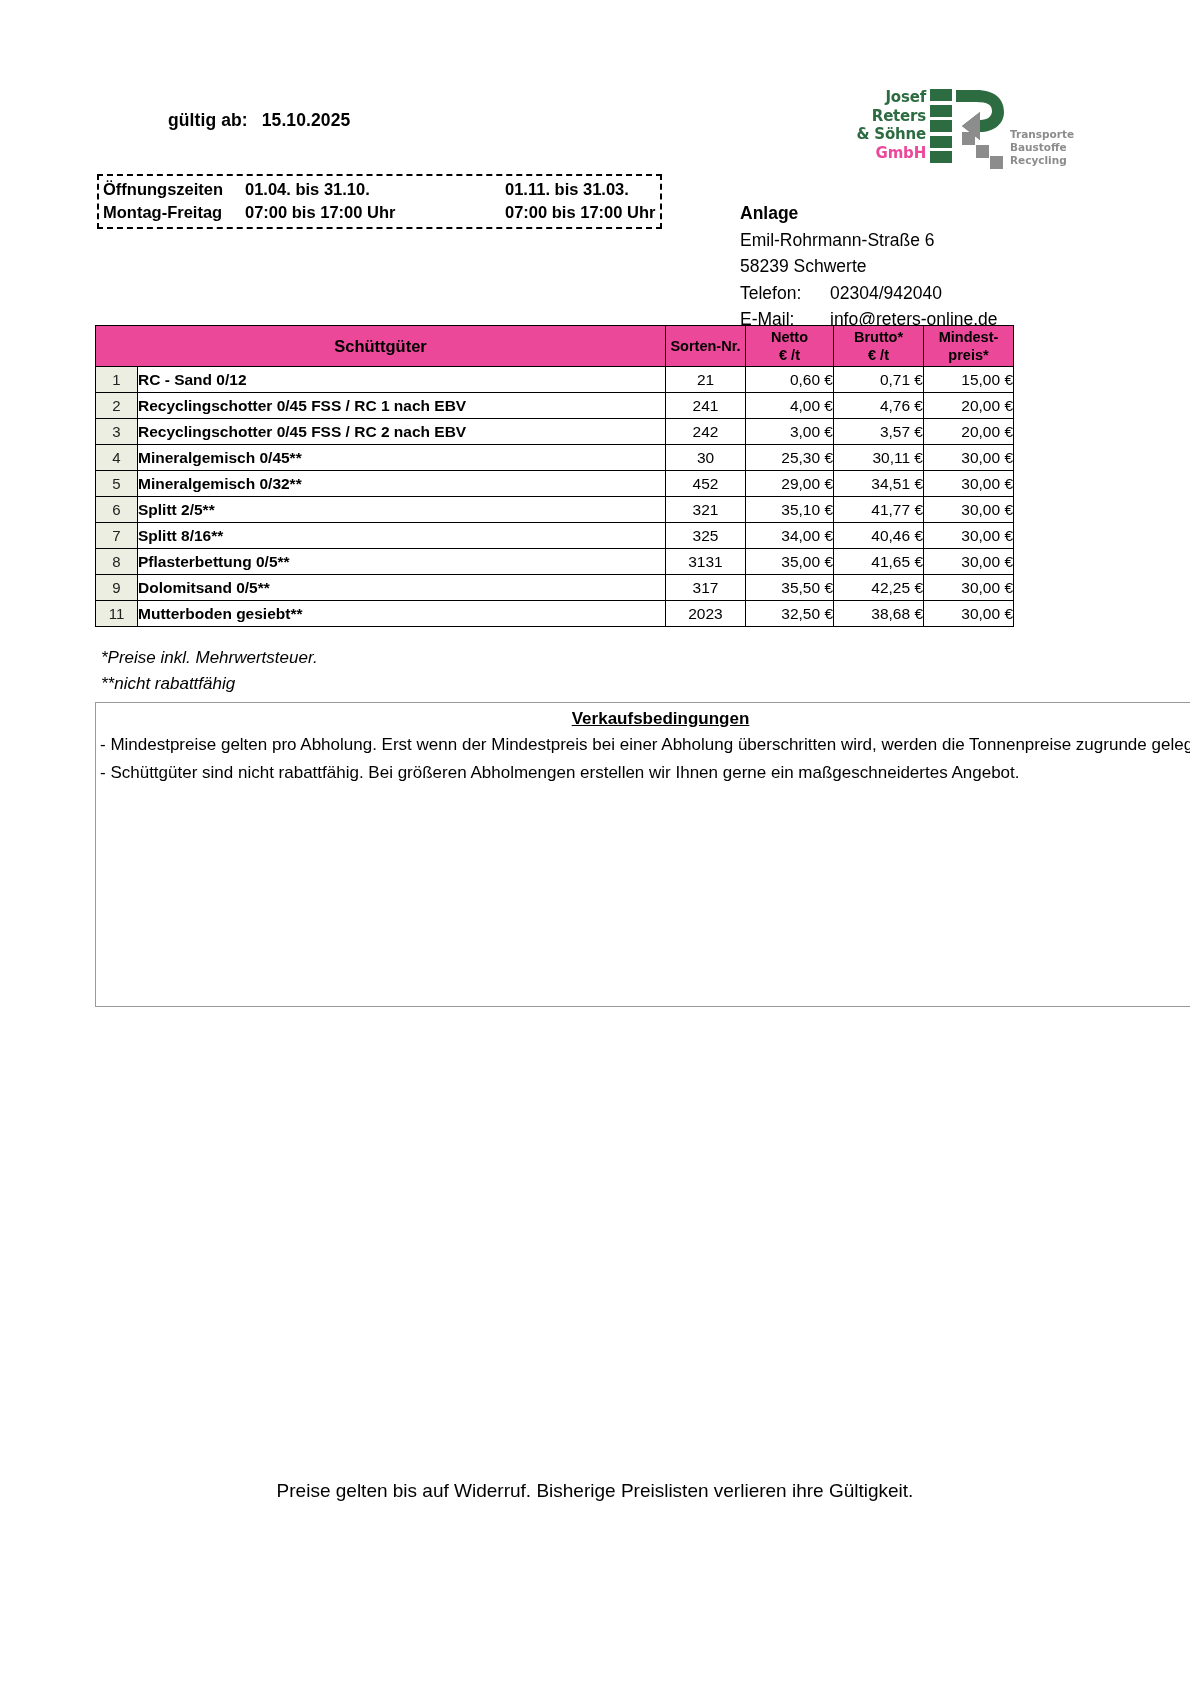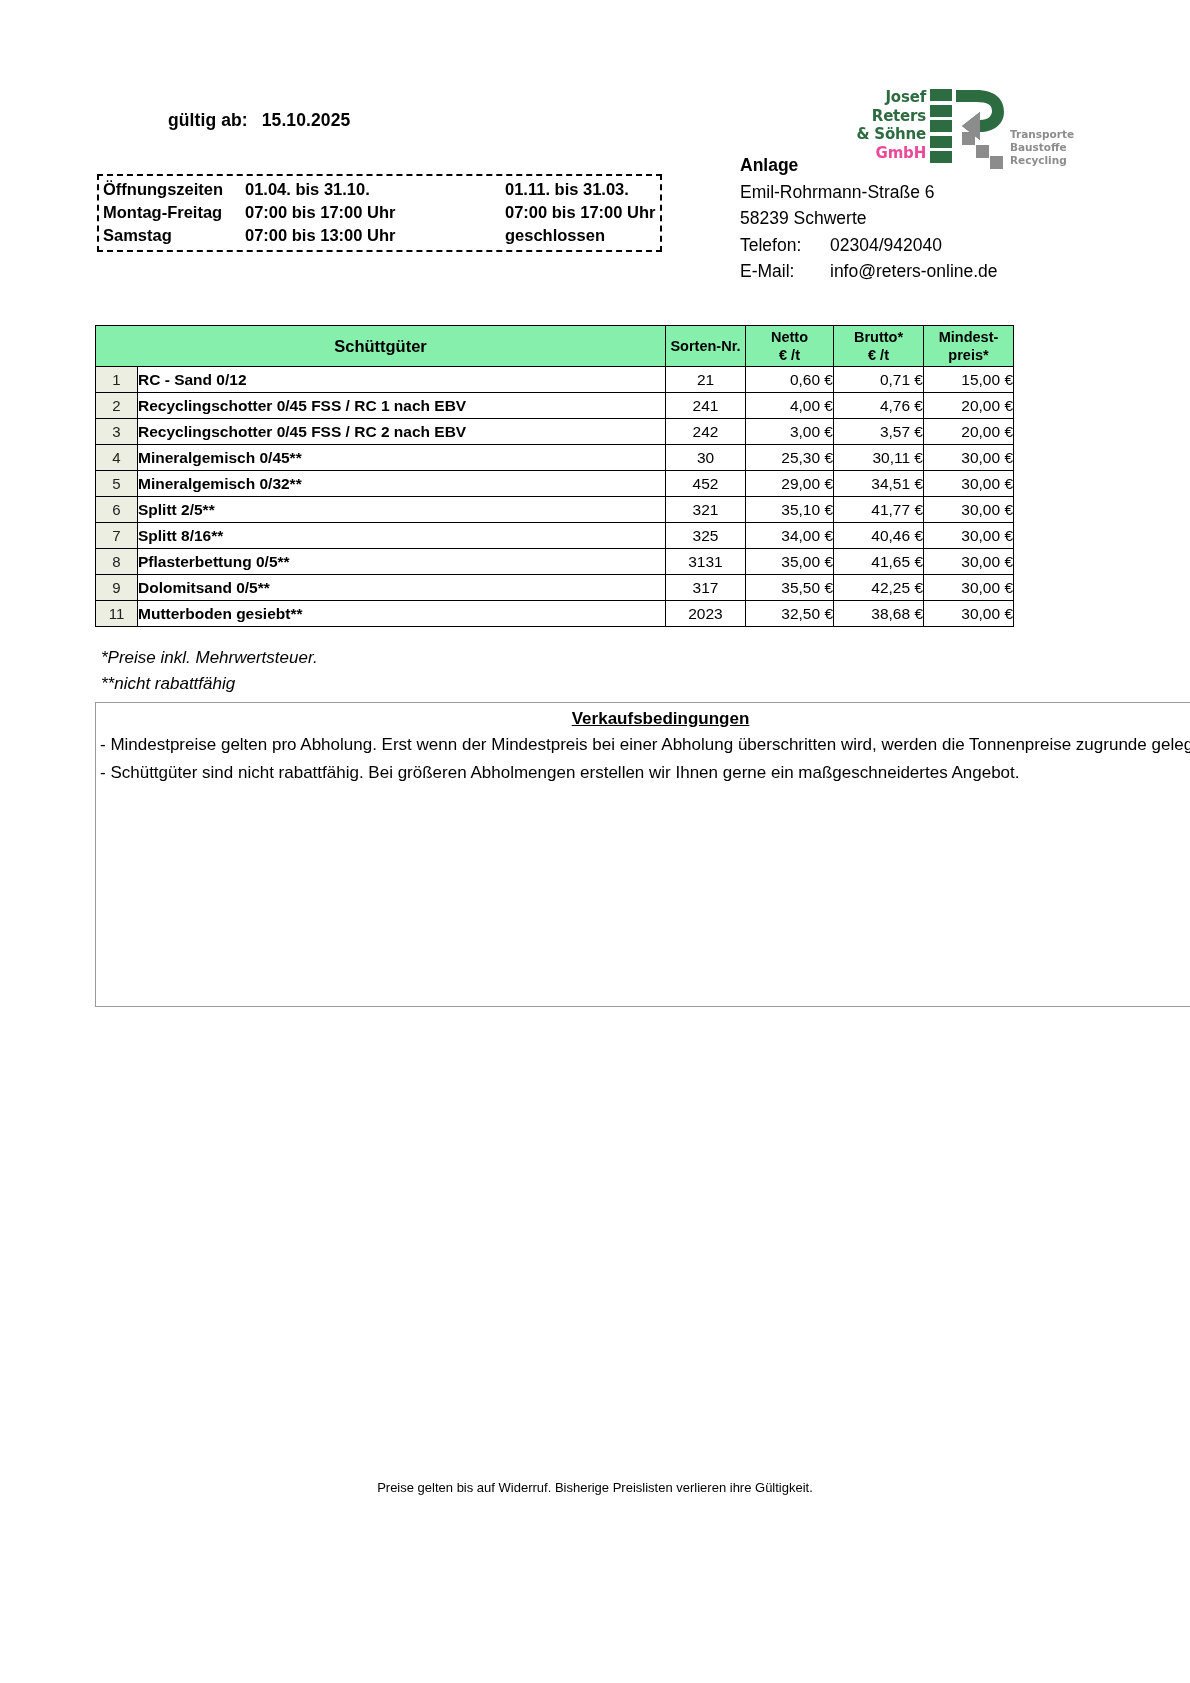--- a/index.html
+++ b/index.html
@@ -57,21 +57,21 @@
 
   
   .addr-block {
     position: absolute;
     left: 740px;
     top: 152px;
     font-size: 17.5px;
     line-height: 26.5px;
     white-space: nowrap;
   }
-  .addr-anlage { font-weight: bold; }
+  .addr-anlage { font-weight: bold; margin-top: 48px; }
   .addr-line { display: flex; }
   .addr-key { width: 90px; }
 
   .logo {
     position: absolute;
     left: 832px;
     top: 88px;
     width: 200px;
     height: 80px;
   }
@@ -150,21 +150,21 @@
     width: 918px;
     border-collapse: collapse;
     table-layout: fixed;
     font-size: 15.5px;
   }
   .price-table td, .price-table th {
     border: 1px solid #000;
     padding: 0;
   }
   .price-table thead th {
-    background: #86efac;
+    background: #ec4899;
     font-size: 14.5px;
     font-weight: bold;
     height: 40px;
     line-height: 18px;
     vertical-align: middle;
   }
   .price-table thead th.h-goods {
     font-size: 16.5px;
   }
   .col-idx  { width: 42px; }
@@ -234,21 +234,21 @@
   }
   .cond-body p { margin: 0; }
 
   
   .footer {
     position: absolute;
     left: 0;
     right: 0;
     top: 1480px;
     text-align: center;
-    font-size: 13px;
+    font-size: 19px;
   }
 </style>
 </head>
 <body>
 
 <div class="page">
 
   <div class="valid-row">
     <span class="valid-label">gültig ab:</span><span>15.10.2025</span>
   </div>
@@ -256,25 +256,20 @@
   <div class="hours-box">
     <div class="hours-row">
       <span class="hours-c1">Öffnungszeiten</span>
       <span class="hours-c2">01.04. bis 31.10.</span>
       <span class="hours-c3">01.11. bis 31.03.</span>
     </div>
     <div class="hours-row">
       <span class="hours-c1">Montag-Freitag</span>
       <span class="hours-c2">07:00 bis 17:00 Uhr</span>
       <span class="hours-c3">07:00 bis 17:00 Uhr</span>
-    </div>
-    <div class="hours-row">
-      <span class="hours-c1">Samstag</span>
-      <span class="hours-c2">07:00 bis 13:00 Uhr</span>
-      <span class="hours-c3">geschlossen</span>
     </div>
   </div>
 
   <div class="logo">
     <div class="logo-words">
       <div>Josef</div>
       <div>Reters</div>
       <div>&amp; Söhne</div>
       <div class="gmbh">GmbH</div>
     </div>

